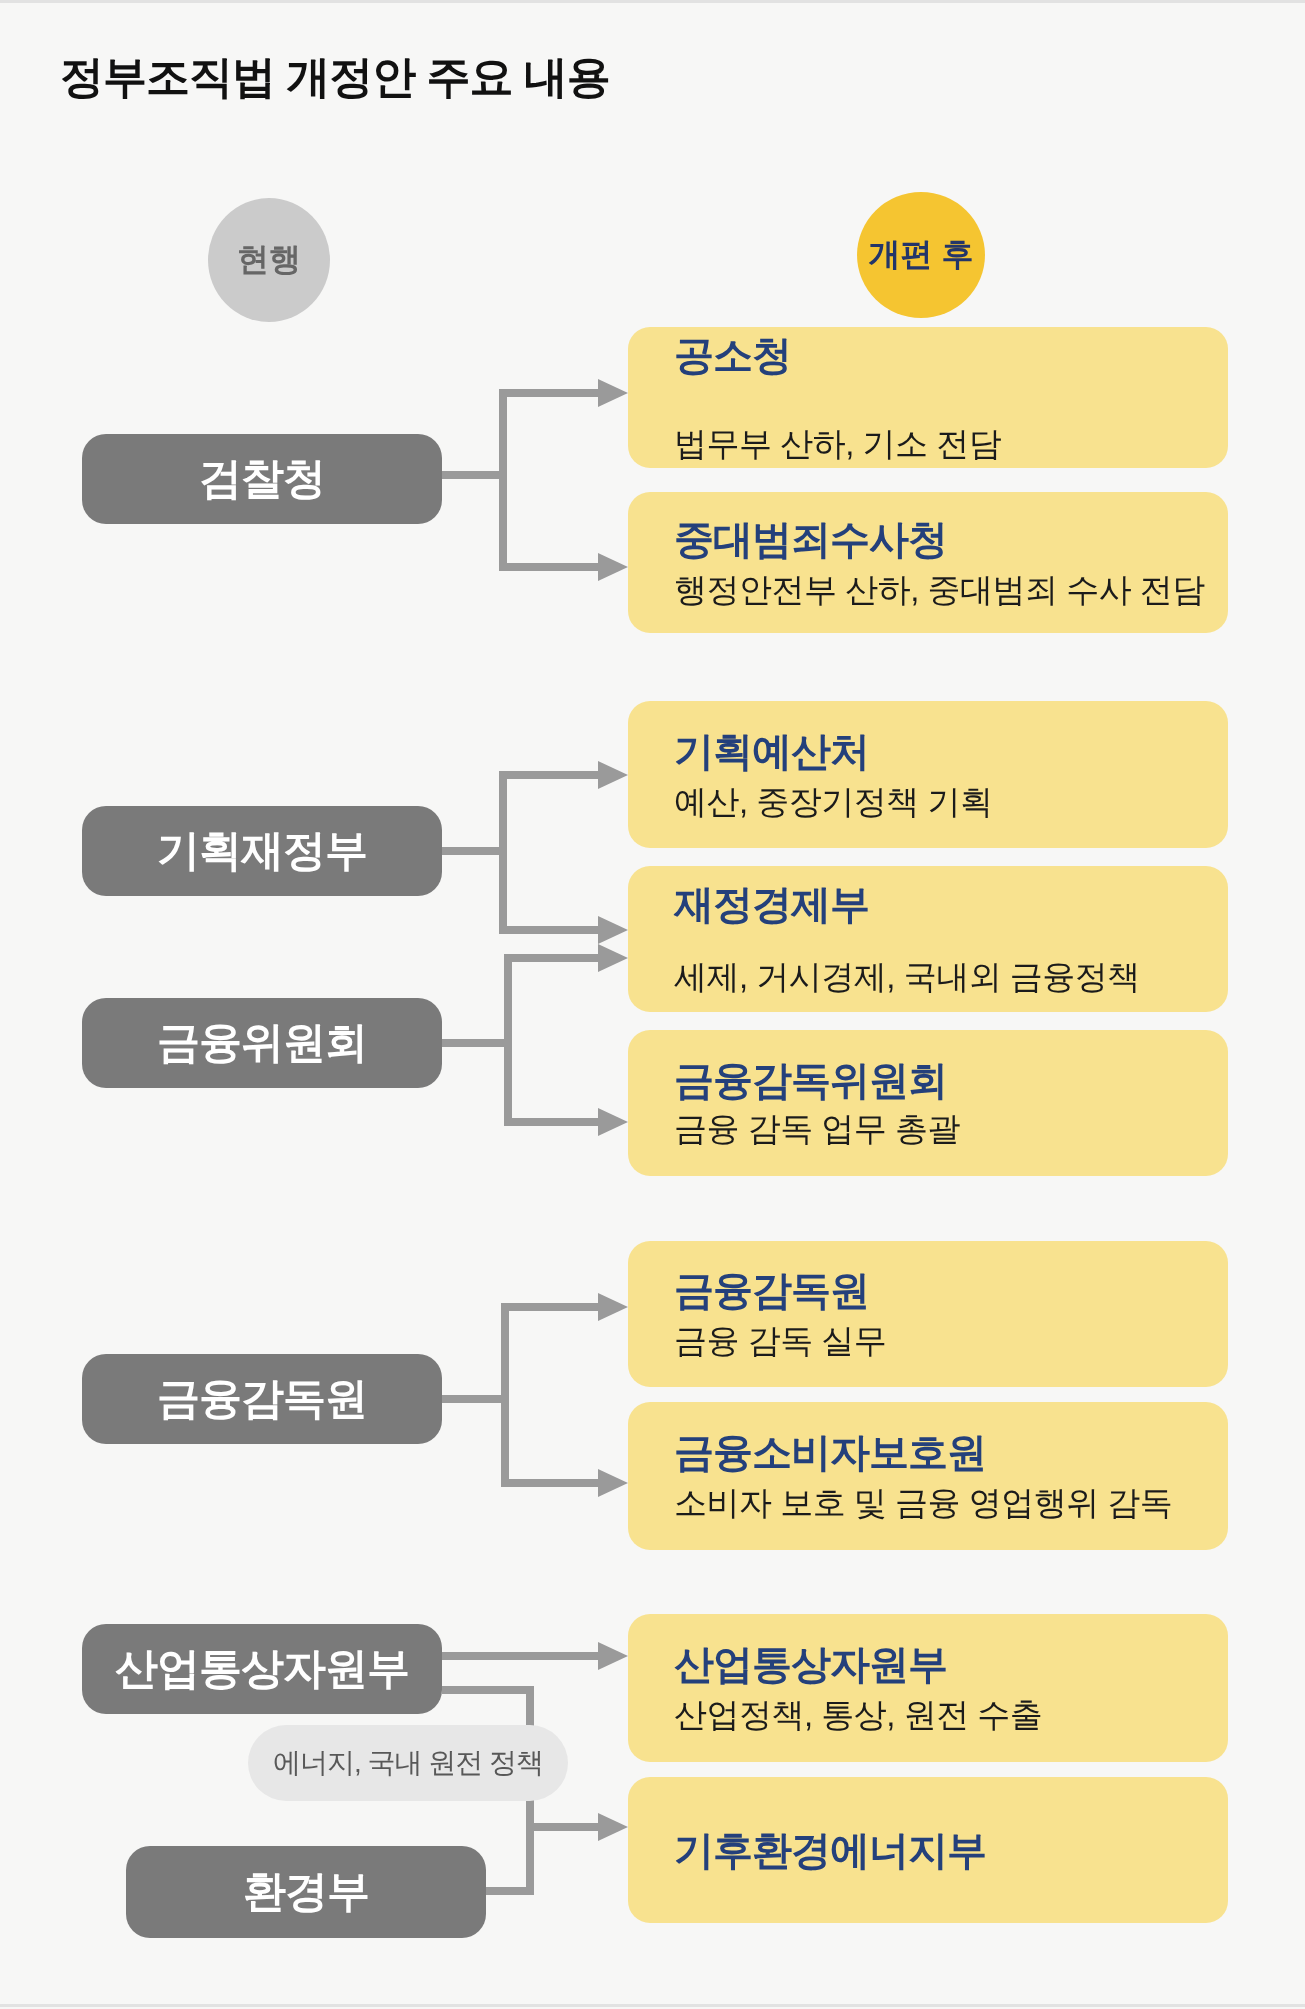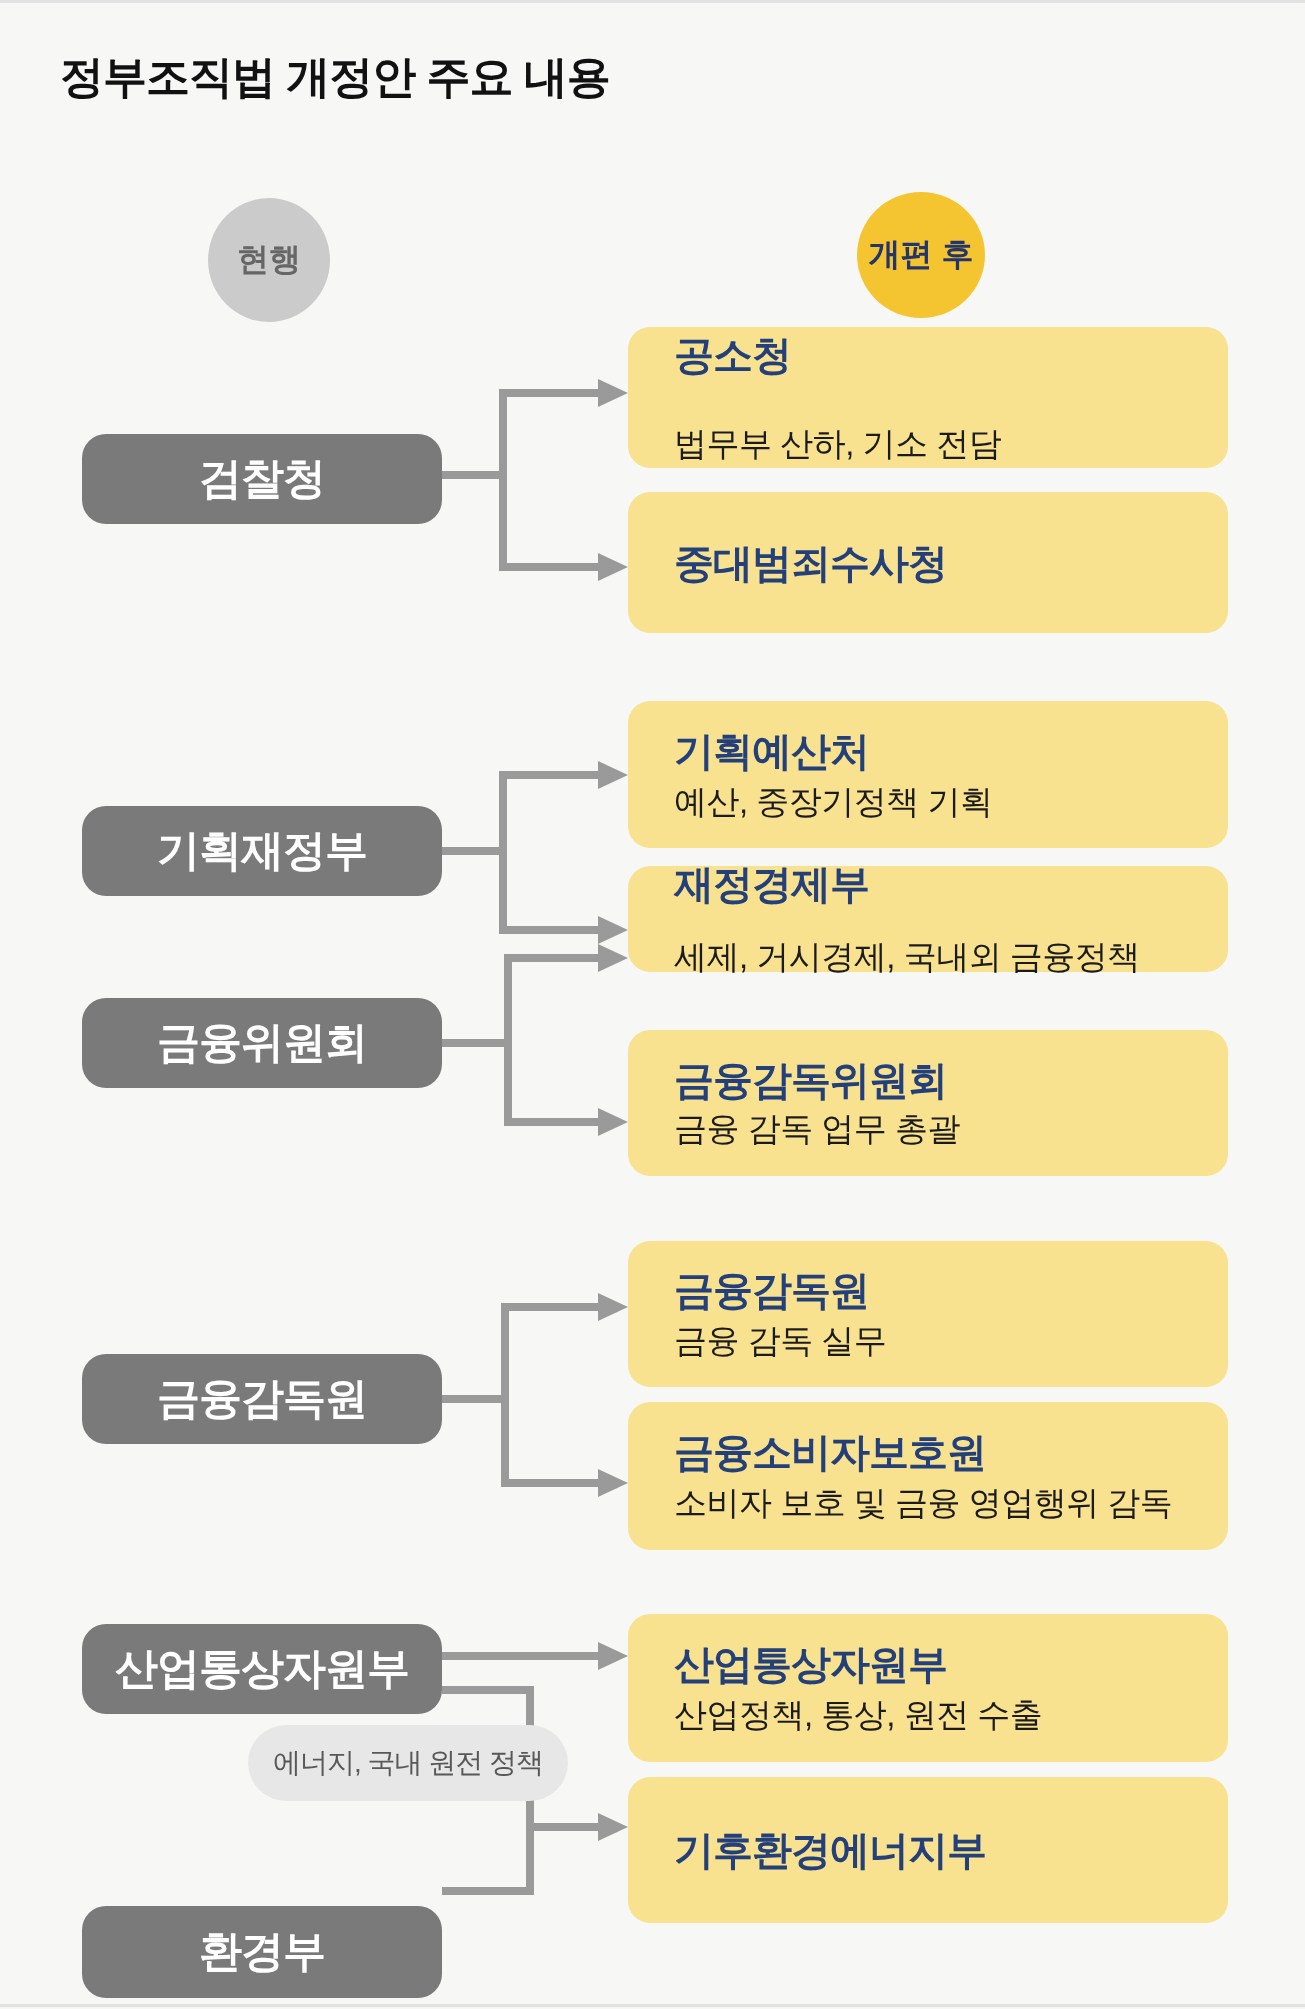--- a/index.html
+++ b/index.html
@@ -34,32 +34,32 @@
     border-bottom:14px solid transparent;
   }
 
   
   .gbox{
     position:absolute;left:82px;width:360px;height:90px;border-radius:24px;
     background:#7a7a7a;color:#fff;
     display:flex;align-items:center;justify-content:center;
     font-size:43px;font-weight:700;letter-spacing:-1px;
   }
-  .g1{top:434px;} .g2{top:806px;} .g3{top:998px;} .g4{top:1354px;} .g5{top:1624px;} .g6{top:1906px;height:92px;}
+  .g1{top:434px;} .g2{top:806px;} .g3{top:998px;} .g4{top:1354px;} .g5{top:1624px;} .g6{top:1846px;height:92px;margin-left:44px;}
 
   
   .ybox{
     position:absolute;left:628px;width:600px;border-radius:22px;background:#f8e28f;
     display:flex;flex-direction:column;justify-content:center;
     padding-left:46px;box-sizing:border-box;gap:10px;
   }
   .ybox-title{font-size:40px;font-weight:800;color:#24407b;letter-spacing:-1px;line-height:1.1;}
   .ybox-sub{font-size:33px;color:#1b1b1b;letter-spacing:-0.5px;line-height:1.15;}
   .y1{top:327px;height:141px;gap:48px;} .y2{top:492px;height:141px;}
-  .y3{top:701px;height:147px;} .y4{top:866px;height:106px;gap:32px;} .y5{top:1030px;height:146px;gap:8px;}
+  .y3{top:701px;height:147px;} .y4{top:866px;height:146px;gap:32px;} .y5{top:1030px;height:146px;gap:8px;}
   .y6{top:1241px;height:146px;} .y7{top:1402px;height:148px;}
   .y8{top:1614px;height:148px;} .y9{top:1777px;height:146px;}
 
   .pill{
     position:absolute;left:248px;top:1725px;width:320px;height:76px;border-radius:38px;
     background:#e7e7e7;color:#585858;
     display:flex;align-items:center;justify-content:center;
     font-size:28px;letter-spacing:-1px;
   }
 </style>
@@ -133,20 +133,21 @@
   <div class="gbox g6">
     <span>환경부</span>
   </div>
 
   <div class="ybox y1">
     <div class="ybox-title">공소청</div>
     <div class="ybox-sub">법무부 산하, 기소 전담</div>
   </div>
   <div class="ybox y2">
     <div class="ybox-title">중대범죄수사청</div>
+    <div class="ybox-sub">행정안전부 산하, 중대범죄 수사 전담</div>
   </div>
   <div class="ybox y3">
     <div class="ybox-title">기획예산처</div>
     <div class="ybox-sub">예산, 중장기정책 기획</div>
   </div>
   <div class="ybox y4">
     <div class="ybox-title">재정경제부</div>
     <div class="ybox-sub">세제, 거시경제, 국내외 금융정책</div>
   </div>
   <div class="ybox y5">

